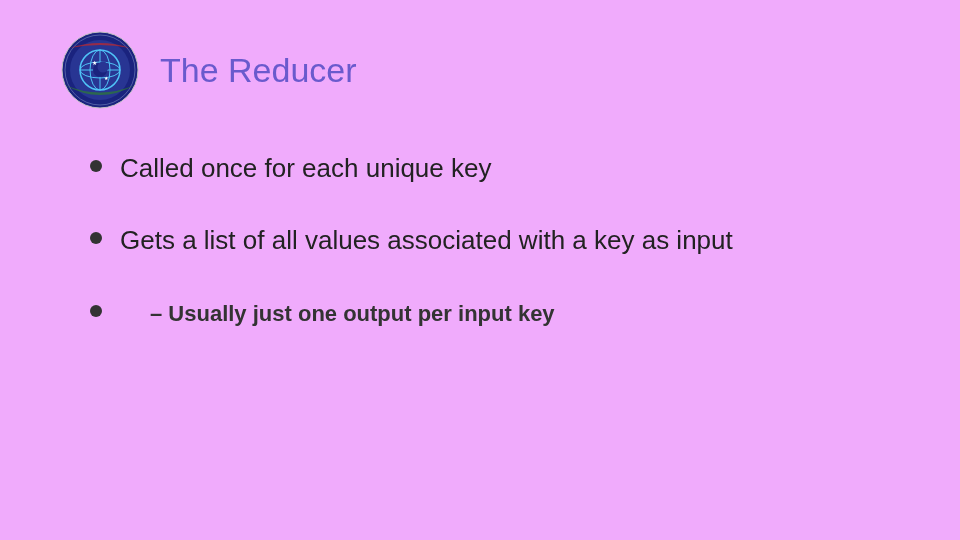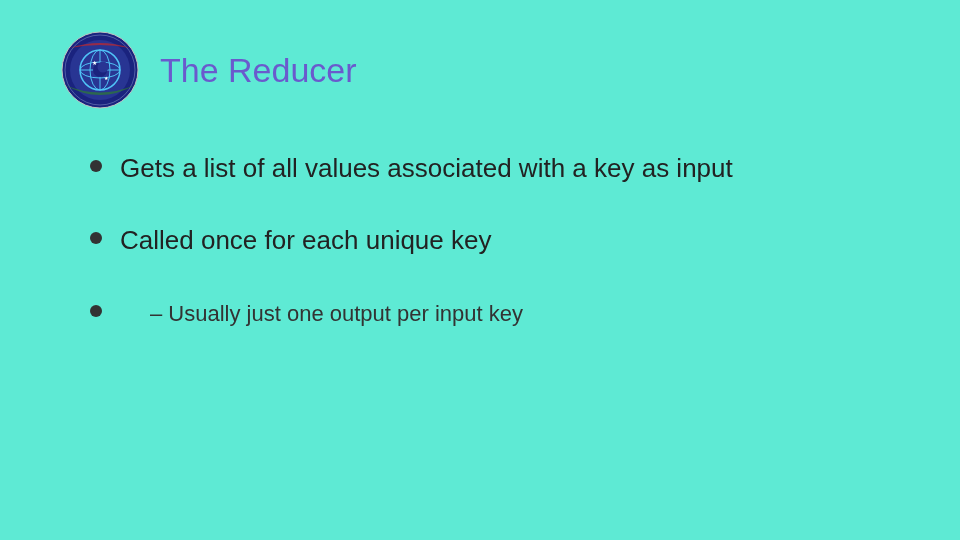--- a/index.html
+++ b/index.html
@@ -12,21 +12,21 @@
       width: 960px;
       height: 540px;
       background: #ffffff;
       font-family: Arial, Helvetica, sans-serif;
       overflow: hidden;
     }
 
     .slide {
       width: 960px;
       height: 540px;
-      background: #5eead4;
+      background: #f0abfc;
       position: relative;
       padding: 30px 60px 40px 60px;
     }
 
     .header {
       display: flex;
       align-items: center;
       margin-bottom: 40px;
     }
 
@@ -70,20 +70,21 @@
     }
 
     .sub-bullet {
       padding-left: 30px;
       margin-top: 6px;
     }
 
     .sub-bullet-text {
       font-size: 22px;
       color: #333;
+      font-weight: bold;
     }
   </style>
 </head>
 <body>
 
 <div class="slide">
   <div class="header">
     <div class="logo">
       
       <svg width="80" height="80" viewBox="0 0 80 80" xmlns="http://www.w3.org/2000/svg">
@@ -111,28 +112,28 @@
         <path d="M 10 18 Q 40 8 70 18 Q 40 12 10 18 Z" fill="#c62828" opacity="0.7"></path>
       </svg>
     </div>
     <h1 class="title">The Reducer</h1>
   </div>
 
   <div class="content">
     <div class="bullet-item">
       <div class="bullet-dot"></div>
       <div>
-        <span class="bullet-text">Gets a list of all values associated with a key as input</span>
+        <span class="bullet-text">Called once for each unique key</span>
       </div>
     </div>
 
     <div class="bullet-item">
       <div class="bullet-dot"></div>
       <div>
-        <span class="bullet-text">Called once for each unique key</span>
+        <span class="bullet-text">Gets a list of all values associated with a key as input</span>
       </div>
     </div>
 
     <div class="bullet-item">
       <div class="bullet-dot"></div>
       <div>
         <div class="sub-bullet">
           <span class="sub-bullet-text">– Usually just one output per input key</span>
         </div>
       </div>

